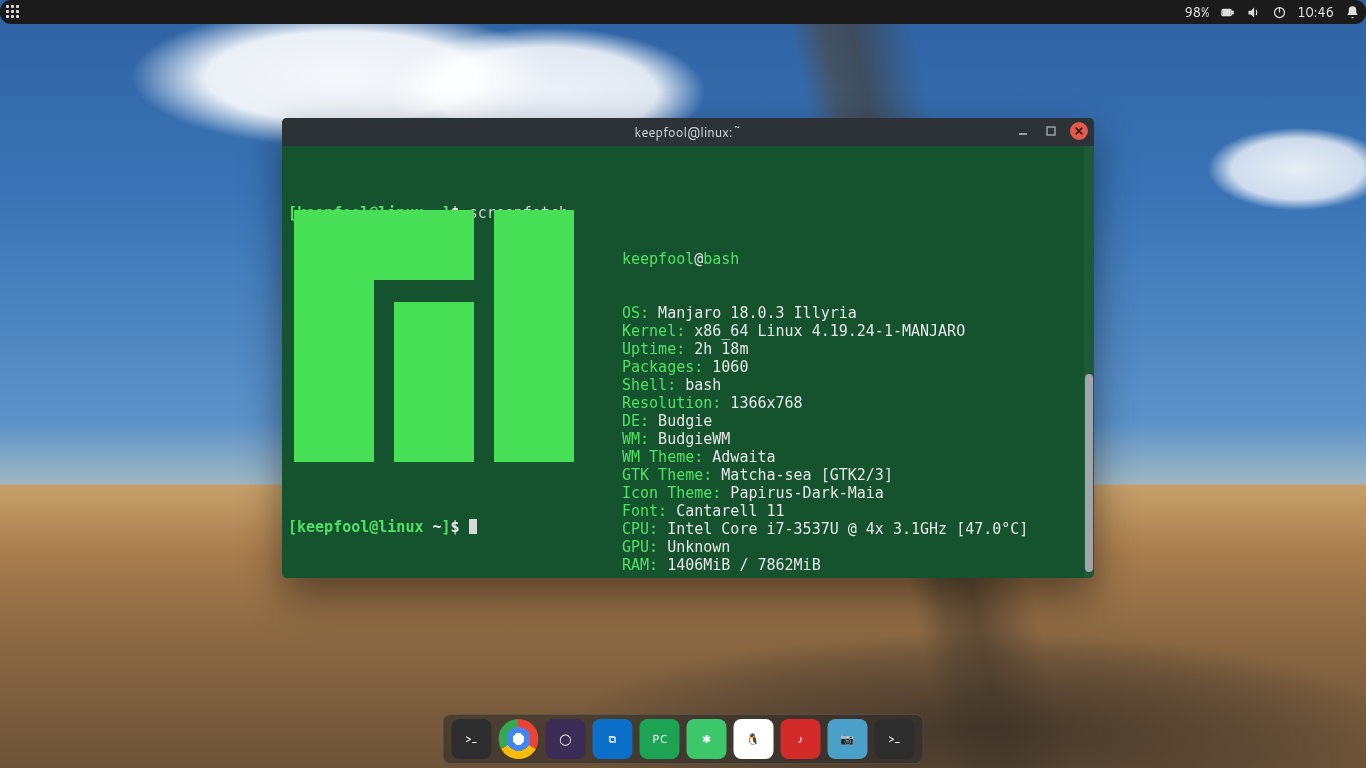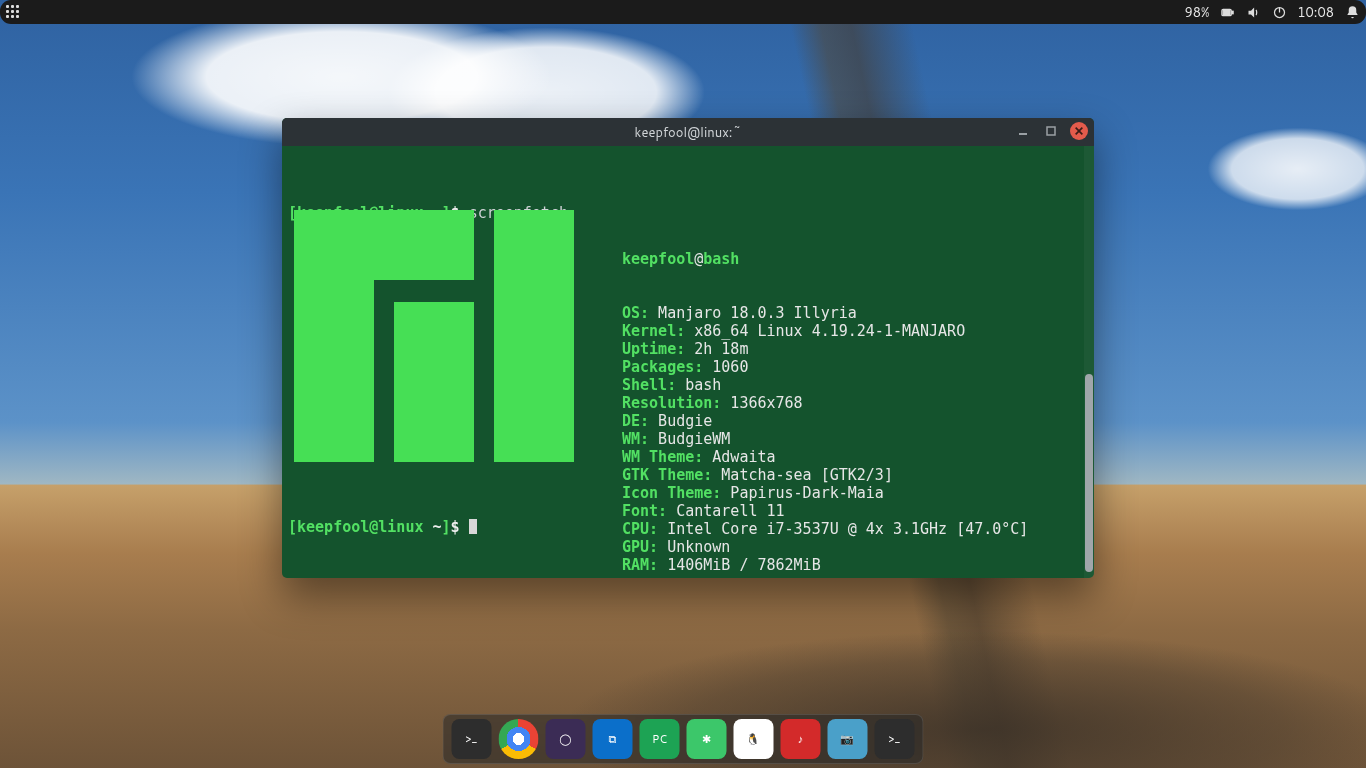--- a/index.html
+++ b/index.html
@@ -100,21 +100,21 @@
   .ascii-logo .b1 { left: 0;   top: 0;  width: 180px; height: 70px; }
   .ascii-logo .b2 { left: 0;   top: 70px; width: 80px; height: 182px; }
   .ascii-logo .b3 { left: 100px; top: 92px; width: 80px; height: 160px; }
   .ascii-logo .b4 { left: 200px; top: 0; width: 80px; height: 252px; }
 
   .info-block {
     position: absolute; left: 340px; top: 68px; right: 16px;
     font-family: "DejaVu Sans Mono", monospace;
   }
   .info-row { height: 18px; }
-  .k { color: #52e063; font-weight: bold; }
+  .k { color: #52e063; font-weight: normal; }
   .v { color: #e6e6e6; }
 
   .cursor {
     display: inline-block; width: 8px; height: 15px; background: #d8d8d8;
     vertical-align: -2px;
   }
 
   
   .dock {
     position: absolute; bottom: 4px; left: 50%; transform: translateX(-50%);
@@ -169,21 +169,21 @@
           <path d="M4 9v6h4l5 5V4L8 9H4z"></path>
           <path d="M16 8c1.5 1.5 1.5 6.5 0 8" stroke="#ddd" stroke-width="2" fill="none"></path>
         </svg>
     </span>
     <span class="panel-ico">
       <svg viewBox="0 0 24 24" fill="none" stroke="#ddd" stroke-width="2">
           <circle cx="12" cy="12" r="8"></circle>
           <line x1="12" y1="4" x2="12" y2="12"></line>
         </svg>
     </span>
-    <span>10:08</span>
+    <span>10:46</span>
     <span class="panel-ico">
       <svg viewBox="0 0 24 24" fill="#ddd">
           <path d="M12 2a6 6 0 0 0-6 6v4l-2 3v1h16v-1l-2-3V8a6 6 0 0 0-6-6zm-2 17a2 2 0 0 0 4 0h-4z"></path>
         </svg>
     </span>
   </div>
 </div>
 
 <div class="term-window">
   <div class="titlebar">

